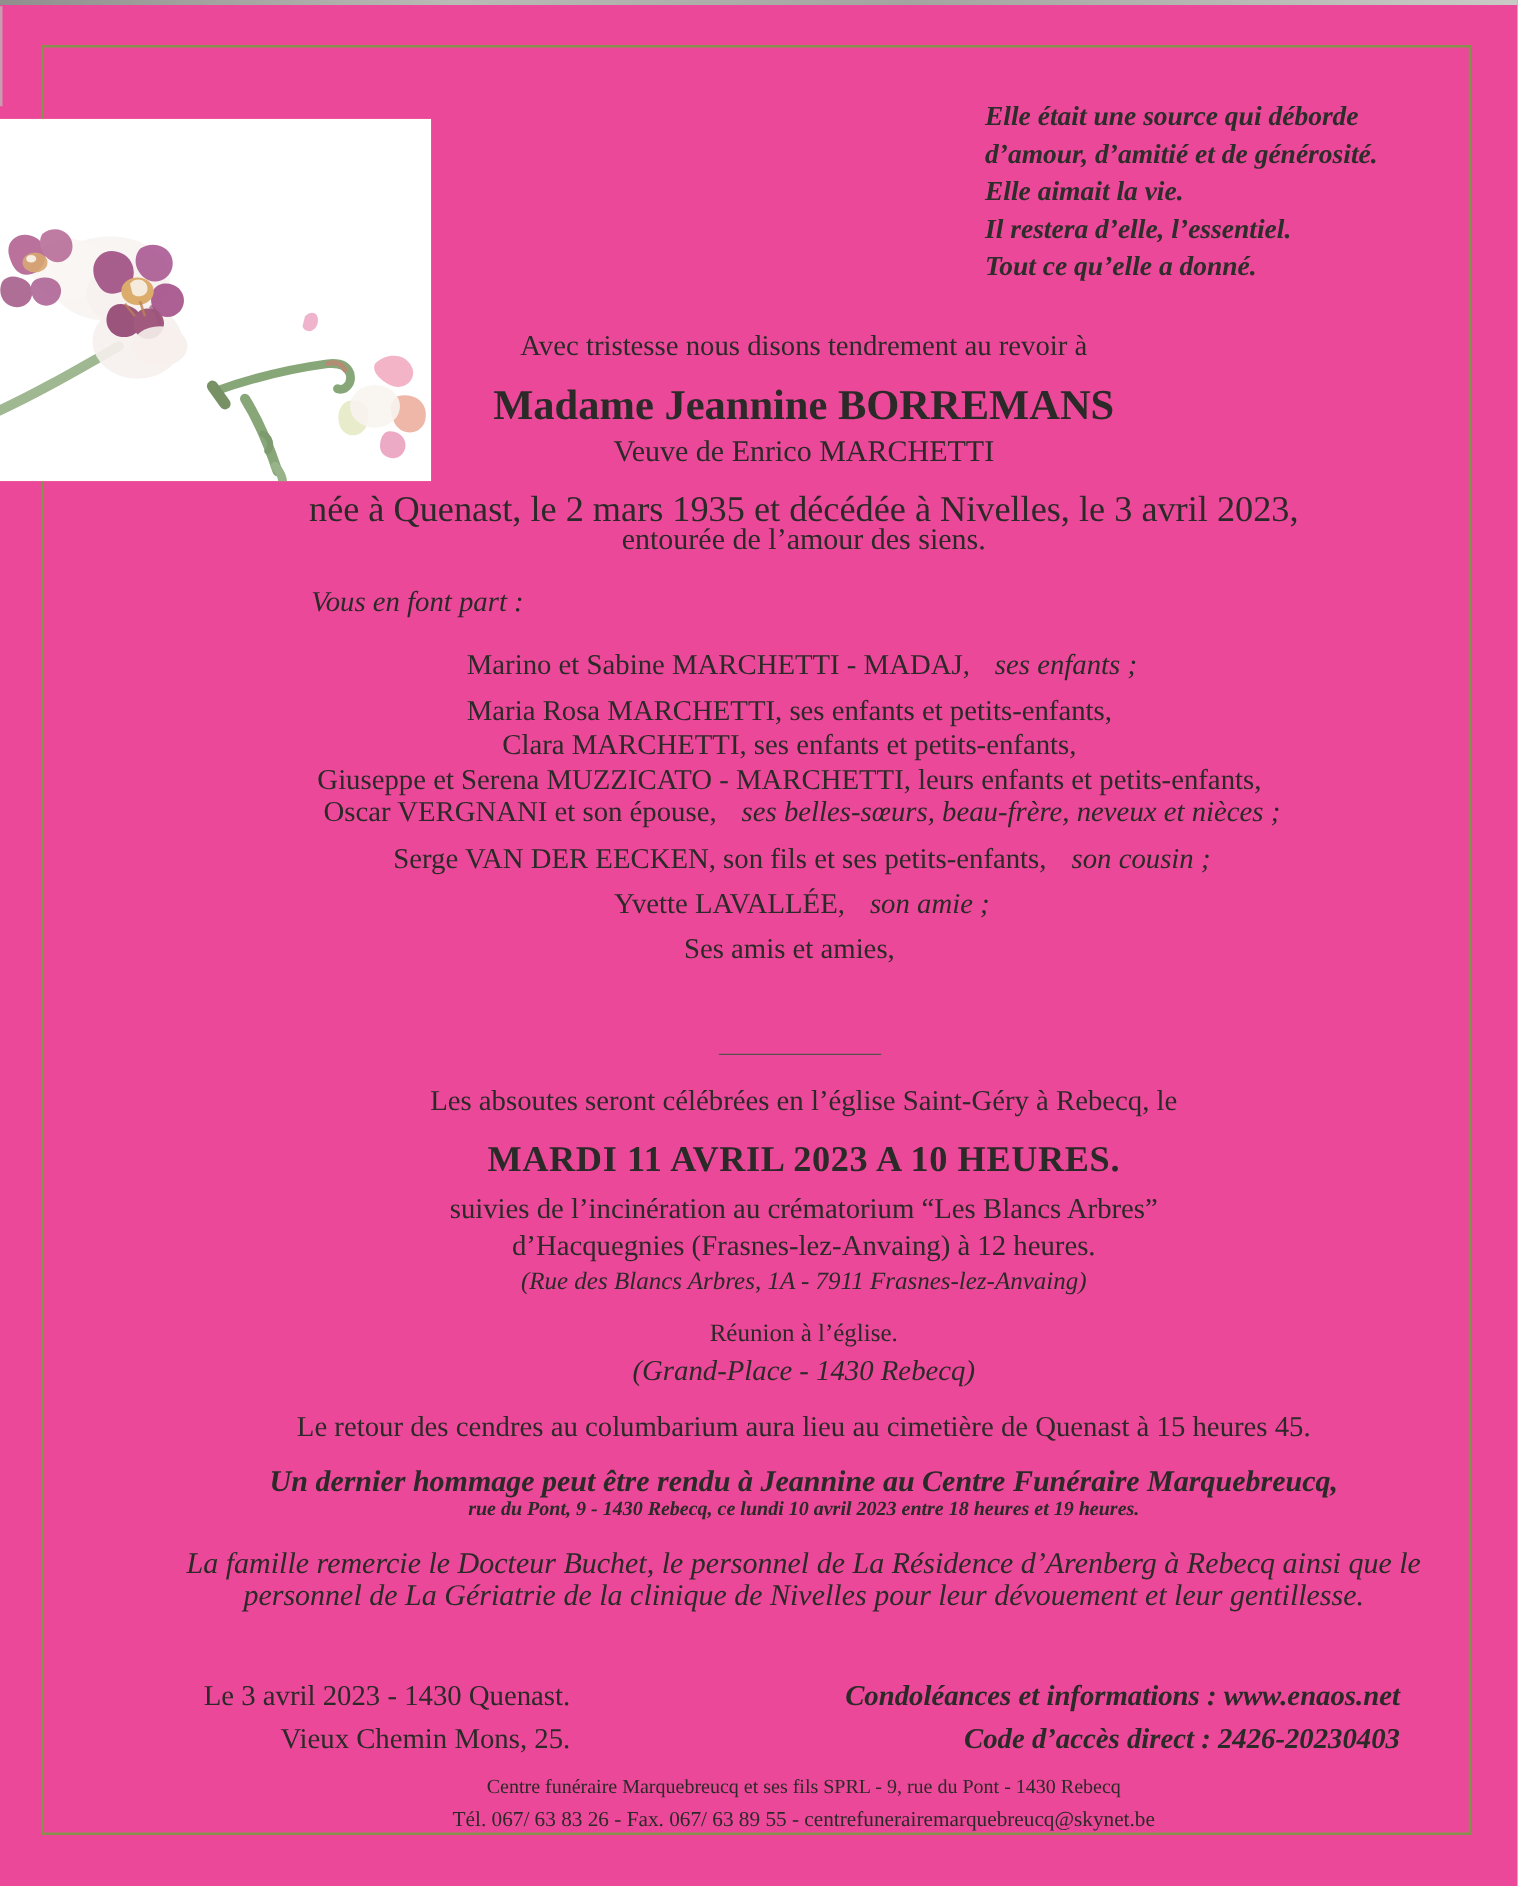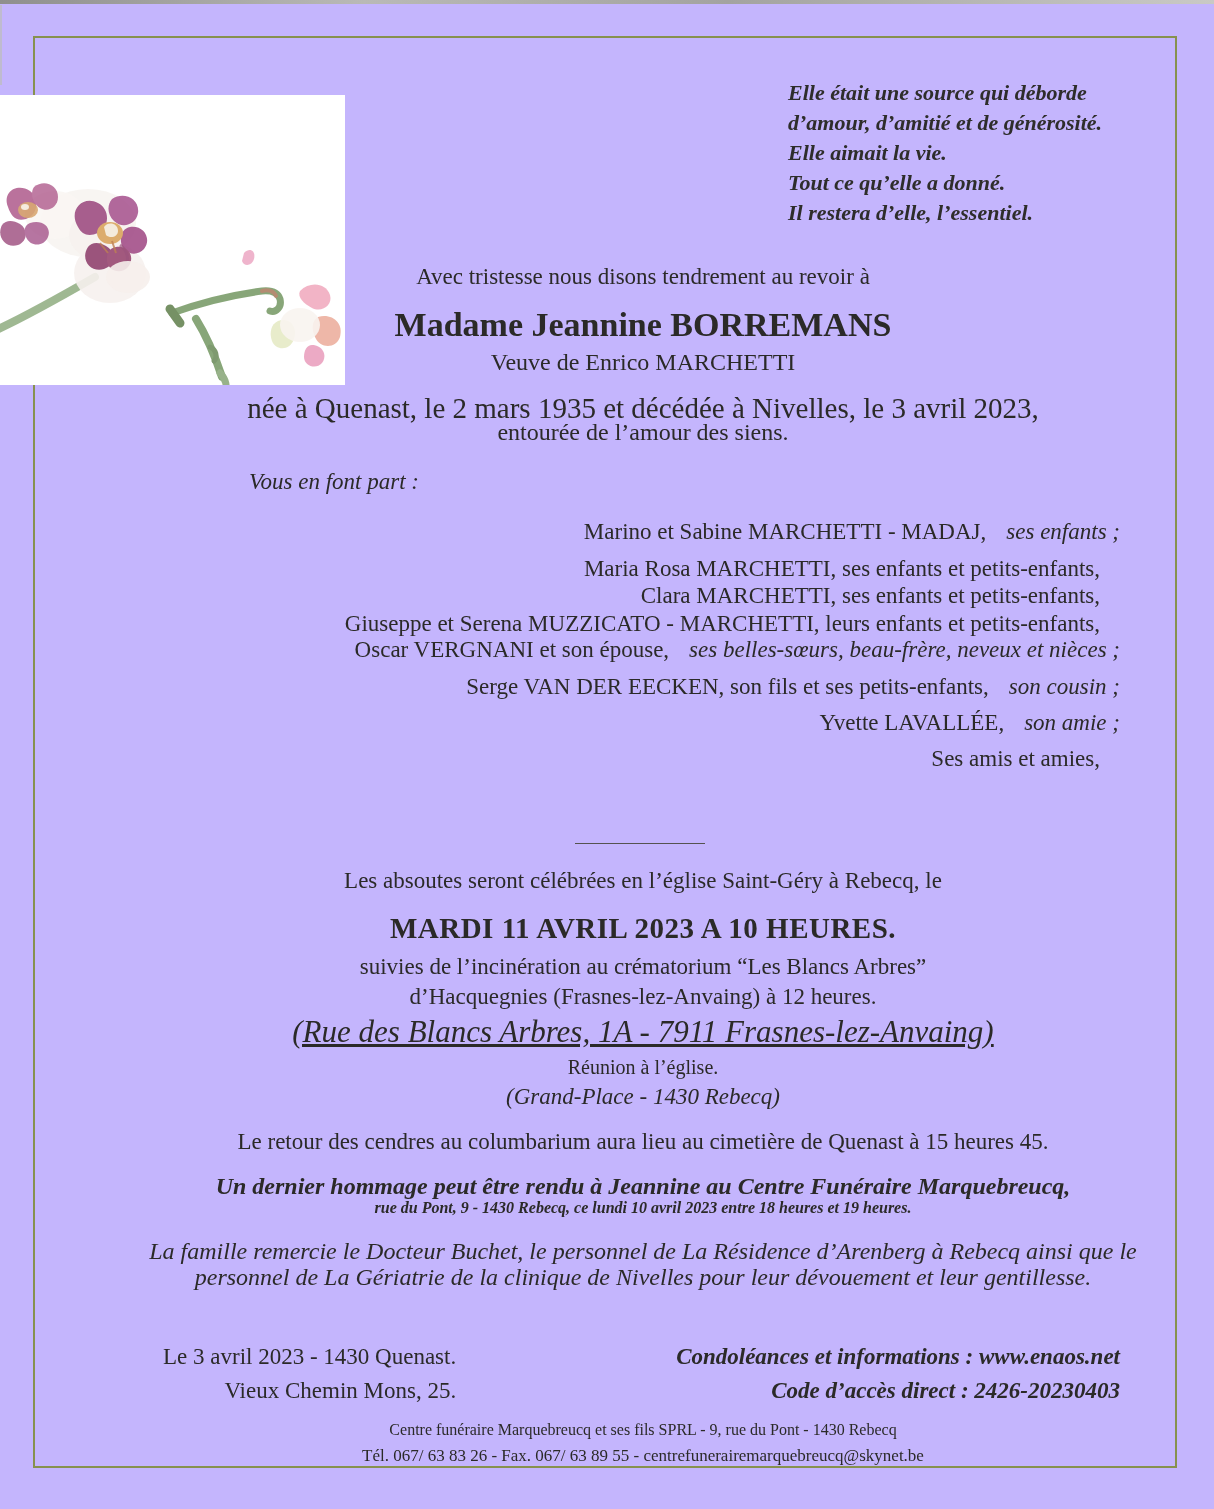--- a/index.html
+++ b/index.html
@@ -1,20 +1,20 @@
 <!DOCTYPE html>
 <html><head>
 <meta charset="utf-8">
 <style>
   html,body{margin:0;padding:0;background:#e8e8e6;}
   .page{
     position:relative;
     width:1214px;height:1509px;
     margin:0 auto;
-    background:#c4b5fd;
+    background:#ec4899;
     overflow:hidden;
     font-family:"Liberation Serif","DejaVu Serif",serif;
     color:#2b2a28;
   }
   .scan-edge-top{
     position:absolute;left:0;top:0;width:1214px;height:4px;
     background:linear-gradient(90deg,#8f8f8d 0%,#b9b9b6 30%,#a3a3a0 60%,#c9c9c5 100%);
   }
   .scan-edge-left{
     position:absolute;left:0;top:5px;width:2px;height:80px;
@@ -33,32 +33,32 @@
   .col{position:absolute;left:128px;width:1030px;text-align:center;}
   .line{position:absolute;left:0;width:100%;}
   .intro{top:264px;font-size:23px;}
   .dname{top:306px;font-size:34px;font-weight:bold;}
   .widow{top:349px;font-size:24px;}
   .life1{top:392px;font-size:29px;}
   .life2{top:419px;font-size:24px;}
   .vous{position:absolute;left:249px;top:469px;font-size:23px;font-style:italic;}
   .frow{
     position:absolute;left:163px;width:957px;
-    display:flex;justify-content:flex-end;align-items:baseline;
+    display:flex;justify-content:center;align-items:baseline;
     font-size:23px;
   }
   .frow .rel{font-style:italic;white-space:nowrap;padding-left:20px;}
   .r0{top:519px}.r1{top:556px}.r2{top:583px}.r3{top:611px}.r4{top:637px}
   .r5{top:674px}.r6{top:710px}.r7{top:746px}.r8{top:783px}
   .divider{position:absolute;left:575px;top:843px;width:130px;height:1px;background:#55534f;}
   .absoutes{top:868px;font-size:23px;}
   .mardi{top:912px;font-size:29px;font-weight:bold;letter-spacing:.5px;}
   .crem1{top:954px;font-size:23px;}
   .crem2{top:984px;font-size:23px;}
-  .cremaddr{top:1014px;font-size:31px;font-style:italic;text-decoration:underline;}
+  .cremaddr{top:1014px;font-size:20px;font-style:italic;}
   .reunion{top:1056px;font-size:20px;font-weight:normal;}
   .grandplace{top:1084px;font-size:23px;font-style:italic;}
   .ashes{top:1129px;font-size:23px;}
   .trib1{top:1173px;font-size:24px;font-weight:bold;font-style:italic;}
   .trib2{top:1199px;font-size:16px;font-weight:bold;font-style:italic;}
   .thanks1{top:1238px;font-size:24px;font-style:italic;}
   .thanks2{top:1264px;font-size:24px;font-style:italic;}
   .issued{position:absolute;left:163px;top:1340px;font-size:23px;line-height:34px;text-align:right;}
   .condol{
     position:absolute;left:600px;top:1340px;width:520px;
@@ -126,22 +126,22 @@
         <ellipse cx="300" cy="230" rx="20" ry="17" fill="#f8f4ef" opacity="0.9"></ellipse>
         <path d="M 244,158 C 250,152 256,156 254,164 C 252,171 244,172 242,166 Z" fill="#e06a9a" opacity="0.5"></path>
       </g>
     </svg>
   </div>
 
   <div class="quote">
     <div>Elle était une source qui déborde</div>
     <div>d’amour, d’amitié et de générosité.</div>
     <div>Elle aimait la vie.</div>
+    <div>Il restera d’elle, l’essentiel.</div>
     <div>Tout ce qu’elle a donné.</div>
-    <div>Il restera d’elle, l’essentiel.</div>
   </div>
 
   <div class="col">
     <div class="line intro">Avec tristesse nous disons tendrement au revoir à</div>
     <div class="line dname">Madame Jeannine BORREMANS</div>
     <div class="line widow">Veuve de Enrico MARCHETTI</div>
     <div class="line life1">née à Quenast, le 2 mars 1935 et décédée à Nivelles, le 3 avril 2023,</div>
     <div class="line life2">entourée de l’amour des siens.</div>
 
     <div class="line absoutes">Les absoutes seront célébrées en l’église Saint-Géry à Rebecq, le</div>

